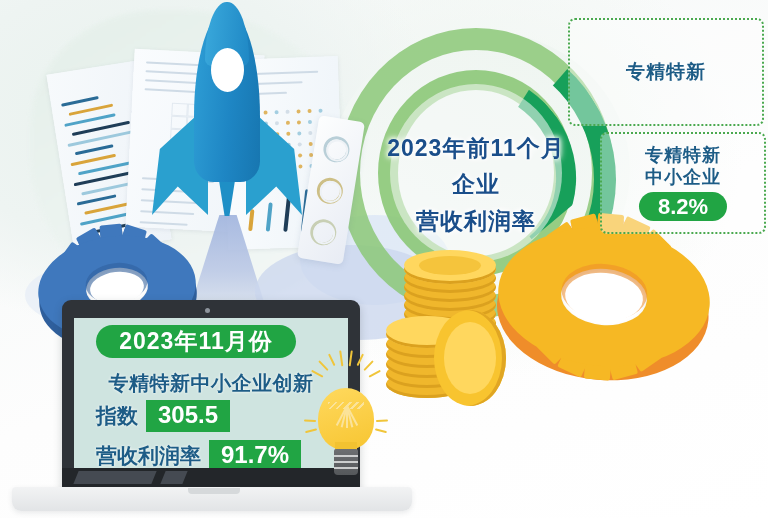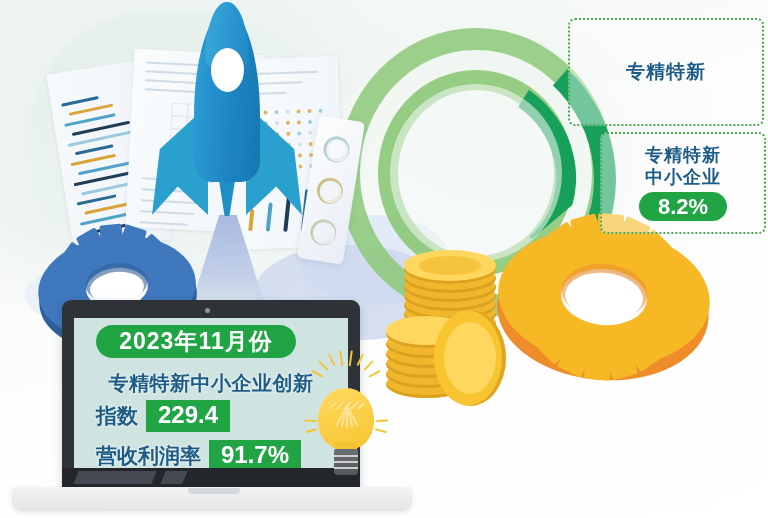--- a/index.html
+++ b/index.html
@@ -413,41 +413,46 @@
       <div class="coin" style="left:0px;top:112px;width:82px;height:28px;background:#f0b72c;box-shadow:inset 0 -3px 0 #dba11f;"></div>
       <div class="coin" style="left:0px;top:102px;width:82px;height:28px;background:#f0b72c;box-shadow:inset 0 -3px 0 #dba11f;"></div>
       <div class="coin" style="left:0px;top:92px;width:82px;height:28px;background:#f0b72c;box-shadow:inset 0 -3px 0 #dba11f;"></div>
       <div class="coin" style="left:0px;top:82px;width:82px;height:28px;background:#f0b72c;box-shadow:inset 0 -3px 0 #dba11f;"></div>
       <div class="coin" style="left:0px;top:72px;width:82px;height:28px;background:#ffd75e;box-shadow:inset 0 -3px 0 #dba11f;"></div>
       <div class="coin" style="left:0px;top:68px;width:82px;height:28px;background:#ffd75e;"></div>
       <div class="coin" style="left:48px;top:62px;width:72px;height:96px;background:#f8c42f;box-shadow:inset -4px 0 0 #e0a623;"></div>
       <div class="coin" style="left:58px;top:74px;width:52px;height:72px;background:#ffd75e;"></div>
     </div>
 
+  <div class="layer center-title">
+    <div>2023年前11个月</div>
+    <div>企业</div>
+    <div>营收利润率</div>
+  </div>
 
   <div class="layer callout callout-1">
     <div class="cl-line">专精特新</div>
   </div>
 
   <div class="layer callout callout-2">
     <div class="cl-line">专精特新</div>
     <div class="cl-line">中小企业</div>
     <div class="pill">8.2%</div>
   </div>
 
   <div class="layer lt-lid"></div>
   <div class="layer lt-cam"></div>
   <div class="layer lt-screen"></div>
 
   <div class="layer scr-pill">2023年11月份</div>
   <div class="layer scr-head">专精特新中小企业创新</div>
 
   <div class="layer scr-row" style="left:96px;top:400px;">
     <span class="scr-lbl">指数</span>
-    <span class="scr-val">229.4</span>
+    <span class="scr-val">305.5</span>
   </div>
 
   <div class="layer scr-row" style="left:96px;top:440px;">
     <span class="scr-lbl">营收利润率</span>
     <span class="scr-val">91.7%</span>
   </div>
 
   <div class="layer lt-hinge"></div>
   <div class="layer lt-hinge-sheen"></div>
   <div class="layer lt-hinge-sheen2"></div>

